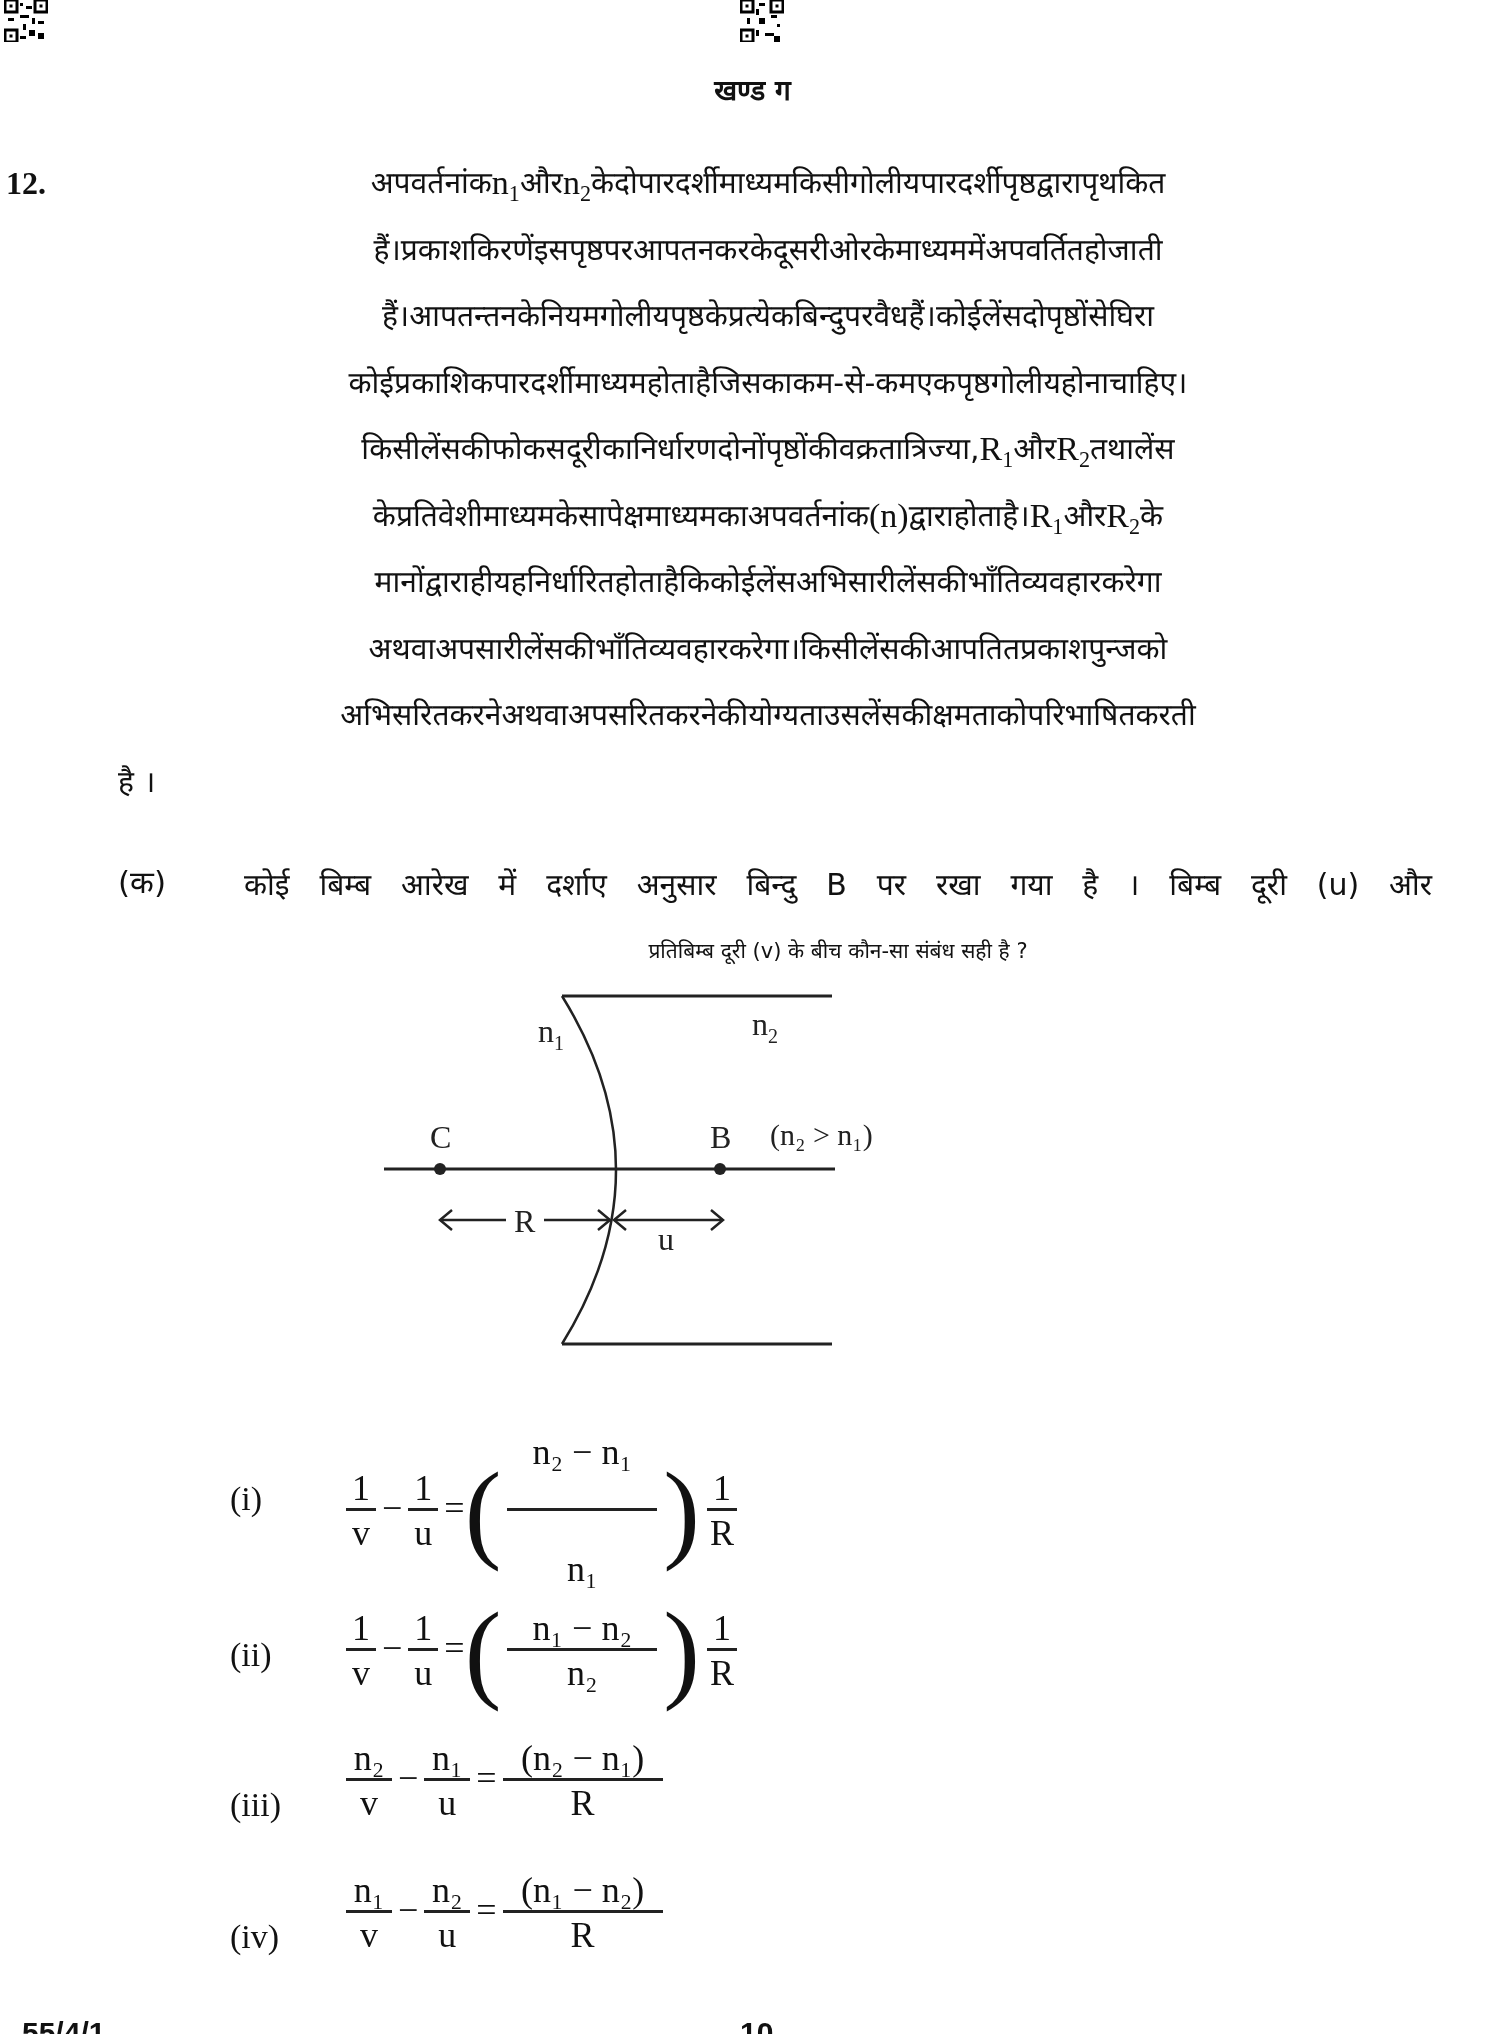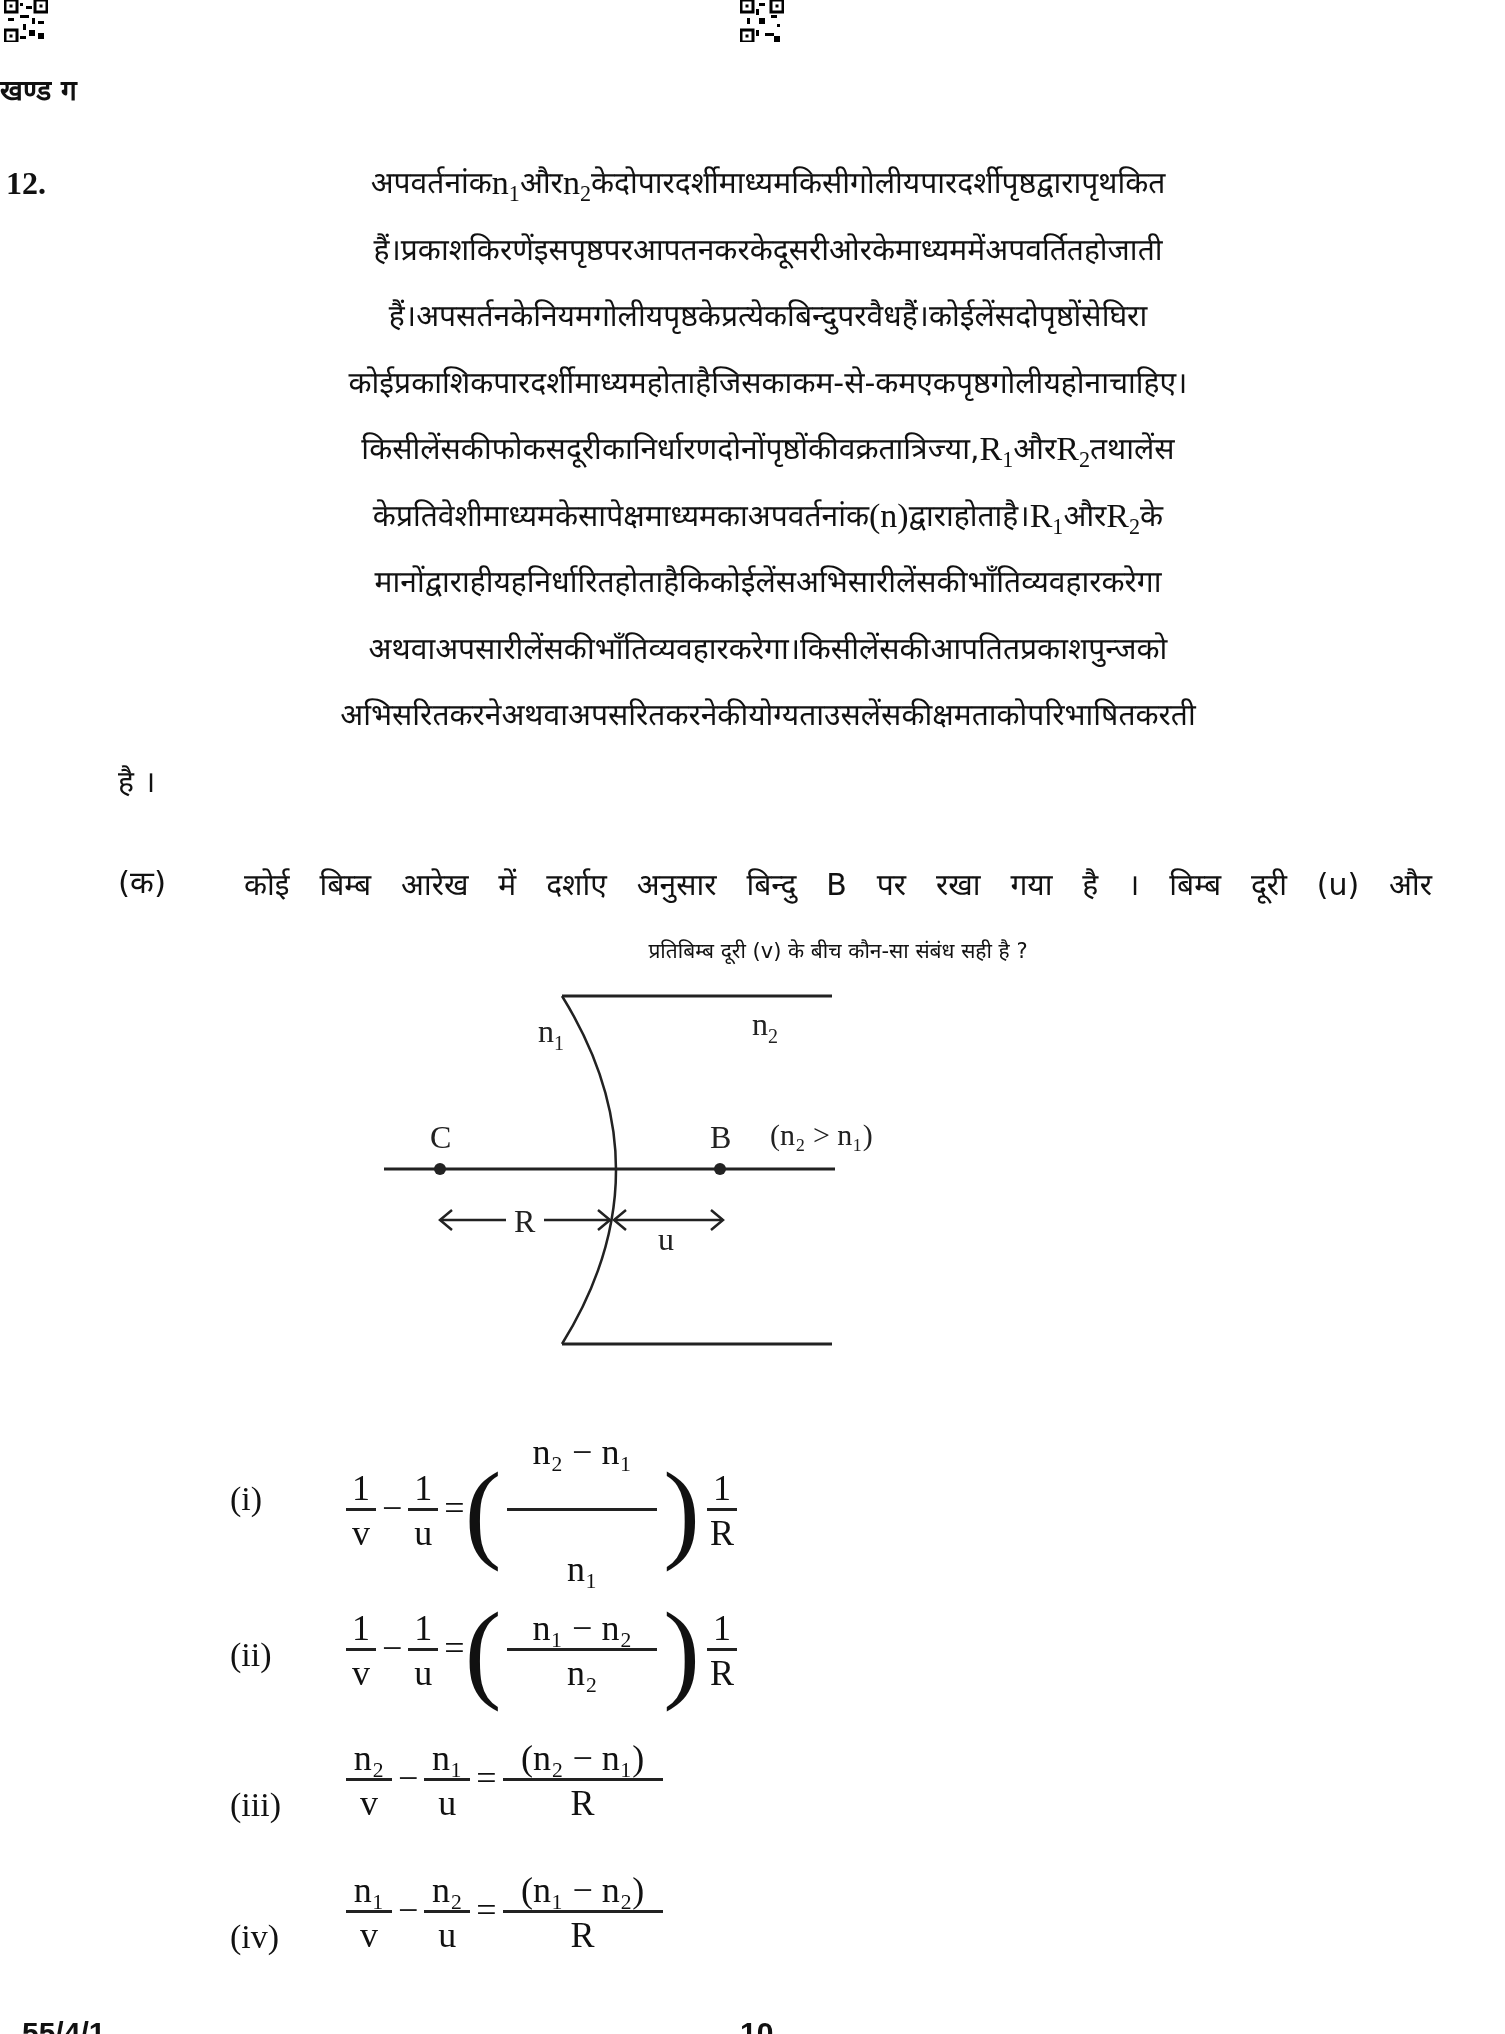--- a/index.html
+++ b/index.html
@@ -1,21 +1,21 @@
 <!DOCTYPE html>
 <html><head>
 <meta charset="utf-8">
 <style>
   html, body { margin:0; padding:0; background:#ffffff; }
   body { width:1505px; height:2034px; position:relative; overflow:hidden;
          font-family:"DejaVu Serif", serif; color:#111; }
   .qr { position:absolute; width:44px; height:42px; }
   .qr-left { left:4px; top:0; }
   .qr-center { left:740px; top:0; }
-  .section-title { position:absolute; top:70px; left:0; width:100%; text-align:left;
+  .section-title { position:absolute; top:70px; left:0; width:100%; text-align:center;
                    font-family:"DejaVu Sans", sans-serif; font-weight:bold; font-size:28px; }
   .qnum { position:absolute; left:6px; top:165px; font-weight:bold; font-size:32px;
           font-family:"Liberation Serif", serif; }
   .para { position:absolute; left:118px; top:158px; width:1300px; }
   .line { height:66.5px; font-size:31px; line-height:50px; text-align:justify;
           text-align-last:justify; white-space:nowrap; display:flex; justify-content:center; }
   .line.last { justify-content:flex-start; }
   .w { font-family:"DejaVu Sans", sans-serif; font-size:30px; }
   .m { font-family:"Liberation Serif", serif; font-size:34px; }
   sub { font-size:0.65em; vertical-align:-0.3em; }
@@ -105,21 +105,21 @@
       <span class="w">के</span>
       <span class="w">माध्यम</span>
       <span class="w">में</span>
       <span class="w">अपवर्तित</span>
       <span class="w">हो</span>
       <span class="w">जाती</span>
     </div>
     <div class="line">
       <span class="w">हैं</span>
       <span class="w">।</span>
-      <span class="w">अपसर्तन</span>
+      <span class="w">आपतन्तन</span>
       <span class="w">के</span>
       <span class="w">नियम</span>
       <span class="w">गोलीय</span>
       <span class="w">पृष्ठ</span>
       <span class="w">के</span>
       <span class="w">प्रत्येक</span>
       <span class="w">बिन्दु</span>
       <span class="w">पर</span>
       <span class="w">वैध</span>
       <span class="w">हैं</span>

